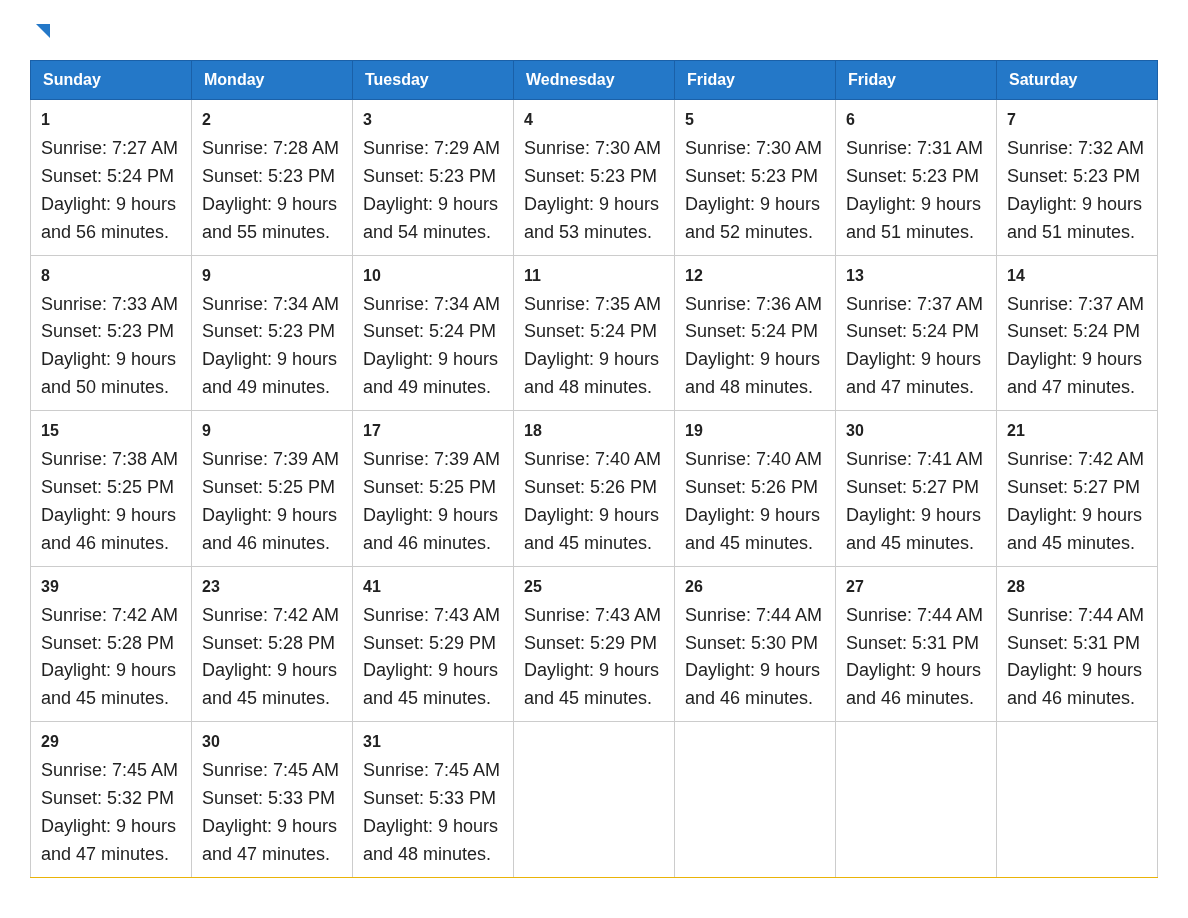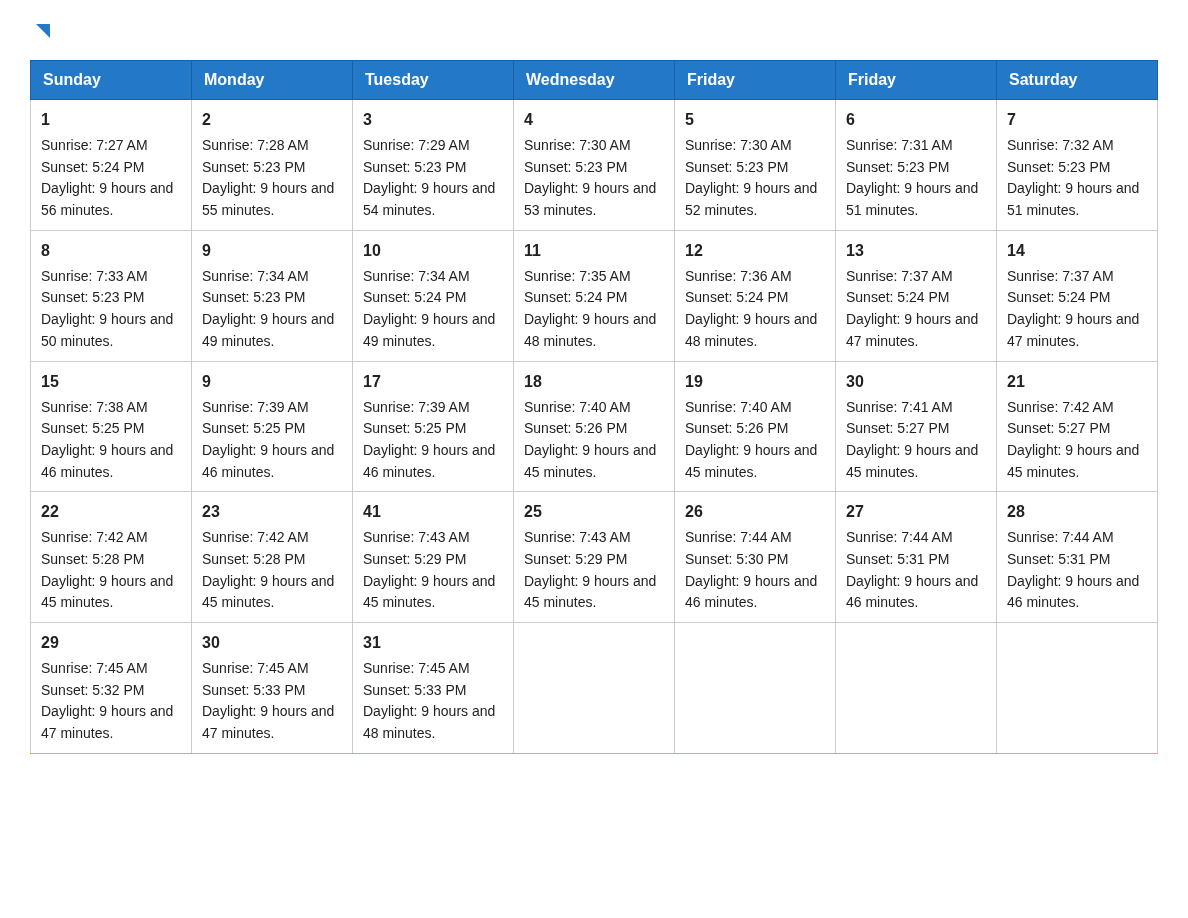--- a/index.html
+++ b/index.html
@@ -77,21 +77,21 @@
       color: #222;
       line-height: 1.5;
     }
     .day-number {
       font-size: 16px;
       font-weight: bold;
       display: block;
       margin-bottom: 3px;
     }
     .day-info {
-      font-size: 14px;
+      font-size: 18px;
       line-height: 1.55;
       color: #222;
     }
     .empty-cell {
       background: #fff;
     }
     tr:last-child td {
       border-bottom: 1px solid #eab308;
     }
   </style>
@@ -150,21 +150,21 @@
       <tr>
         <td><span class="day-number">15</span><span class="day-info">Sunrise: 7:38 AM<br>Sunset: 5:25 PM<br>Daylight: 9 hours and 46 minutes.</span></td>
         <td><span class="day-number">9</span><span class="day-info">Sunrise: 7:39 AM<br>Sunset: 5:25 PM<br>Daylight: 9 hours and 46 minutes.</span></td>
         <td><span class="day-number">17</span><span class="day-info">Sunrise: 7:39 AM<br>Sunset: 5:25 PM<br>Daylight: 9 hours and 46 minutes.</span></td>
         <td><span class="day-number">18</span><span class="day-info">Sunrise: 7:40 AM<br>Sunset: 5:26 PM<br>Daylight: 9 hours and 45 minutes.</span></td>
         <td><span class="day-number">19</span><span class="day-info">Sunrise: 7:40 AM<br>Sunset: 5:26 PM<br>Daylight: 9 hours and 45 minutes.</span></td>
         <td><span class="day-number">30</span><span class="day-info">Sunrise: 7:41 AM<br>Sunset: 5:27 PM<br>Daylight: 9 hours and 45 minutes.</span></td>
         <td><span class="day-number">21</span><span class="day-info">Sunrise: 7:42 AM<br>Sunset: 5:27 PM<br>Daylight: 9 hours and 45 minutes.</span></td>
       </tr>
       <tr>
-        <td><span class="day-number">22</span><span class="day-info">Sunrise: 7:42 AM<br>Sunset: 5:28 PM<br>Daylight: 9 hours and 45 minutes.</span></td>
+        <td><span class="day-number">39</span><span class="day-info">Sunrise: 7:42 AM<br>Sunset: 5:28 PM<br>Daylight: 9 hours and 45 minutes.</span></td>
         <td><span class="day-number">23</span><span class="day-info">Sunrise: 7:42 AM<br>Sunset: 5:28 PM<br>Daylight: 9 hours and 45 minutes.</span></td>
         <td><span class="day-number">41</span><span class="day-info">Sunrise: 7:43 AM<br>Sunset: 5:29 PM<br>Daylight: 9 hours and 45 minutes.</span></td>
         <td><span class="day-number">25</span><span class="day-info">Sunrise: 7:43 AM<br>Sunset: 5:29 PM<br>Daylight: 9 hours and 45 minutes.</span></td>
         <td><span class="day-number">26</span><span class="day-info">Sunrise: 7:44 AM<br>Sunset: 5:30 PM<br>Daylight: 9 hours and 46 minutes.</span></td>
         <td><span class="day-number">27</span><span class="day-info">Sunrise: 7:44 AM<br>Sunset: 5:31 PM<br>Daylight: 9 hours and 46 minutes.</span></td>
         <td><span class="day-number">28</span><span class="day-info">Sunrise: 7:44 AM<br>Sunset: 5:31 PM<br>Daylight: 9 hours and 46 minutes.</span></td>
       </tr>
       <tr>
         <td><span class="day-number">29</span><span class="day-info">Sunrise: 7:45 AM<br>Sunset: 5:32 PM<br>Daylight: 9 hours and 47 minutes.</span></td>
         <td><span class="day-number">30</span><span class="day-info">Sunrise: 7:45 AM<br>Sunset: 5:33 PM<br>Daylight: 9 hours and 47 minutes.</span></td>

